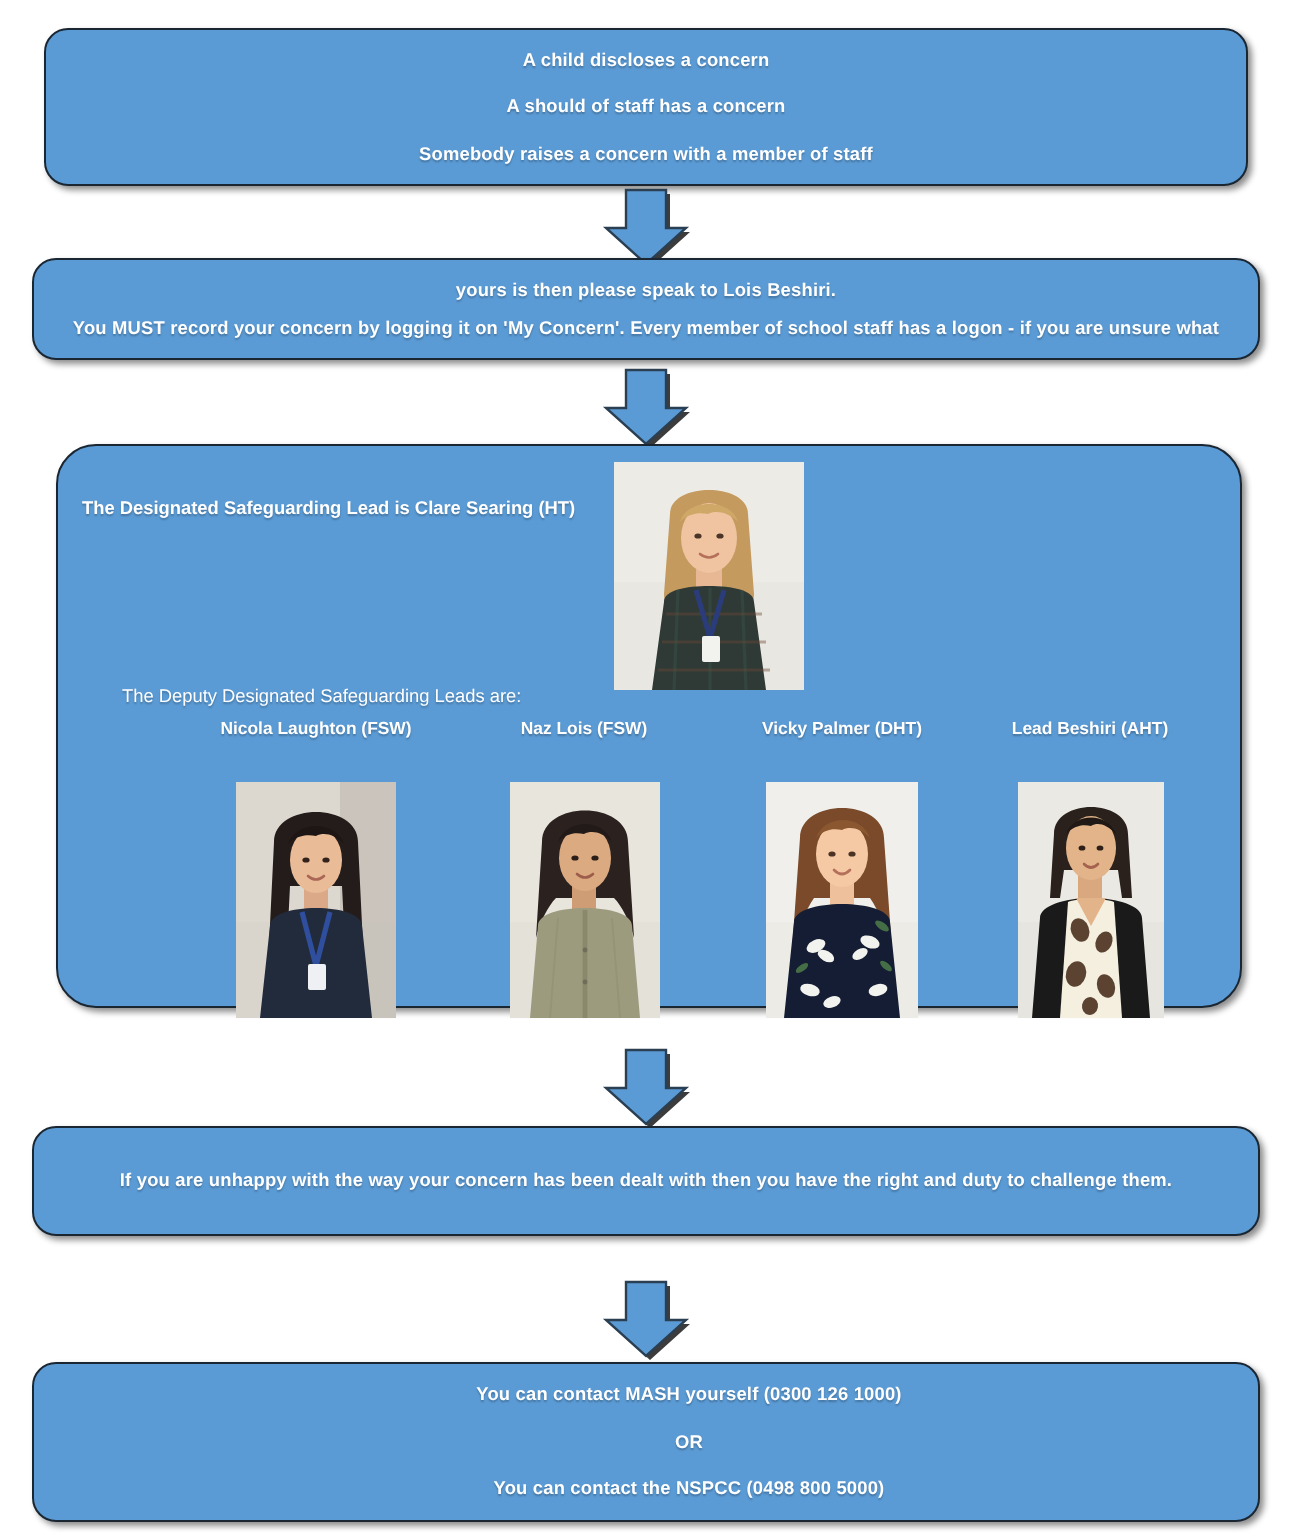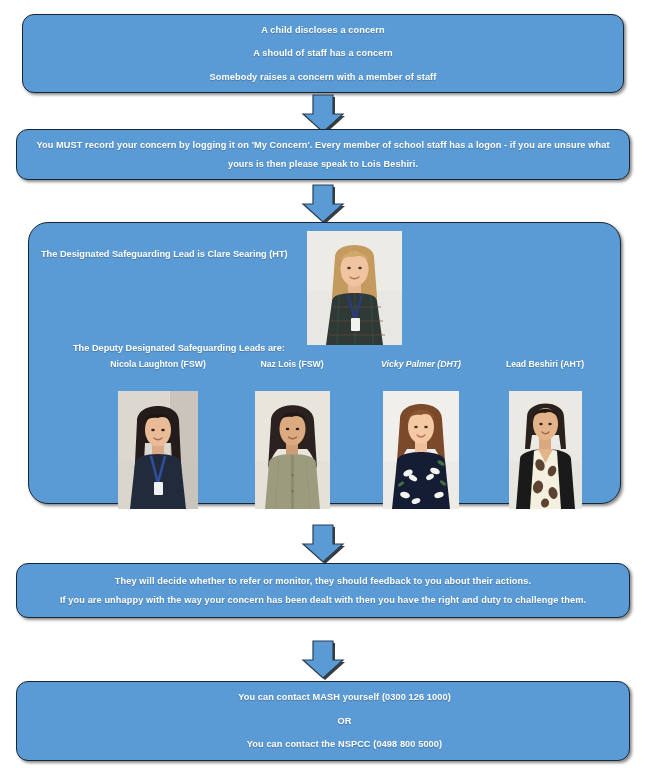--- a/index.html
+++ b/index.html
@@ -72,24 +72,24 @@
     left: 12px;
     top: 26px;
     font-size: 9.2px;
     font-weight: bold;
     color: #ffffff;
     text-shadow: 0 1px 1px rgba(0,0,0,0.25);
     white-space: nowrap;
   }
   .ddsl-heading {
     position: absolute;
-    left: 44px;
+    left: 32px;
     top: 120px;
     font-size: 9.2px;
-    font-weight: bold;
+    font-weight: normal;
     color: #ffffff;
     text-shadow: 0 1px 1px rgba(0,0,0,0.25);
     white-space: nowrap;
   }
 
   
   .photo-lead {
     position: absolute;
     left: 278px;
     top: 8px;
@@ -119,21 +119,21 @@
     margin-bottom: 22px;
     display: block;
   }
   .deputy .dep-photo {
     display: block;
     margin: 0 auto;
   }
 
   .d0 { left: 50px;  width: 158px; }
   .d1 { left: 188px; width: 150px; }
-  .d2 { left: 316px; width: 152px; font-style: italic; }
+  .d2 { left: 316px; width: 152px; }
   .d3 { left: 440px; width: 152px; }
 
   .d0 .dep-photo { width: 80px; height: 118px; }
   .d1 .dep-photo { width: 75px; height: 118px; }
   .d2 .dep-photo { width: 76px; height: 118px; }
   .d3 .dep-photo { width: 73px; height: 118px; }
 
   
   #box-decide { left: 16px; top: 563px; width: 614px; height: 55px; }
   #box-decide .line { margin: 3px 0; }
@@ -177,22 +177,22 @@
 
   <div class="arrow" id="arrow-1">
     <svg viewBox="0 0 44 40" xmlns="http://www.w3.org/2000/svg">
       <path d="M12 1 L32 1 L32 20 L42 20 L22 38 L2 20 L12 20 Z" fill="#1a1a1a" transform="translate(2,2)" opacity="0.85"></path>
       <path d="M12 1 L32 1 L32 20 L42 20 L22 38 L2 20 L12 20 Z" fill="#5B9BD5" stroke="#2b3f52" stroke-width="1.2"></path>
     </svg>
   </div>
 
   <div class="box box-rounded-sm" id="box-record">
     <div class="box-lines">
+      <div class="line wrap">yours is then please speak to Lois Beshiri.</div>
       <div class="line wrap">You MUST record your concern by logging it on 'My Concern'.  Every member of school staff has a logon - if you are unsure what</div>
-      <div class="line wrap">yours is then please speak to Lois Beshiri.</div>
     </div>
   </div>
 
   <div class="arrow" id="arrow-2">
     <svg viewBox="0 0 44 40" xmlns="http://www.w3.org/2000/svg">
       <path d="M12 1 L32 1 L32 20 L42 20 L22 38 L2 20 L12 20 Z" fill="#1a1a1a" transform="translate(2,2)" opacity="0.85"></path>
       <path d="M12 1 L32 1 L32 20 L42 20 L22 38 L2 20 L12 20 Z" fill="#5B9BD5" stroke="#2b3f52" stroke-width="1.2"></path>
     </svg>
   </div>
 
@@ -364,21 +364,20 @@
 
   <div class="arrow" id="arrow-3">
     <svg viewBox="0 0 44 40" xmlns="http://www.w3.org/2000/svg">
       <path d="M12 1 L32 1 L32 20 L42 20 L22 38 L2 20 L12 20 Z" fill="#1a1a1a" transform="translate(2,2)" opacity="0.85"></path>
       <path d="M12 1 L32 1 L32 20 L42 20 L22 38 L2 20 L12 20 Z" fill="#5B9BD5" stroke="#2b3f52" stroke-width="1.2"></path>
     </svg>
   </div>
 
   <div class="box box-rounded-sm" id="box-decide">
     <div class="box-lines">
-      <div class="line">They will decide whether to refer or monitor, they should feedback to you about their actions.</div>
       <div class="line">If you are unhappy with the way your concern has been dealt with then you have the right and duty to challenge them.</div>
     </div>
   </div>
 
   <div class="arrow" id="arrow-4">
     <svg viewBox="0 0 44 40" xmlns="http://www.w3.org/2000/svg">
       <path d="M12 1 L32 1 L32 20 L42 20 L22 38 L2 20 L12 20 Z" fill="#1a1a1a" transform="translate(2,2)" opacity="0.85"></path>
       <path d="M12 1 L32 1 L32 20 L42 20 L22 38 L2 20 L12 20 Z" fill="#5B9BD5" stroke="#2b3f52" stroke-width="1.2"></path>
     </svg>
   </div>

